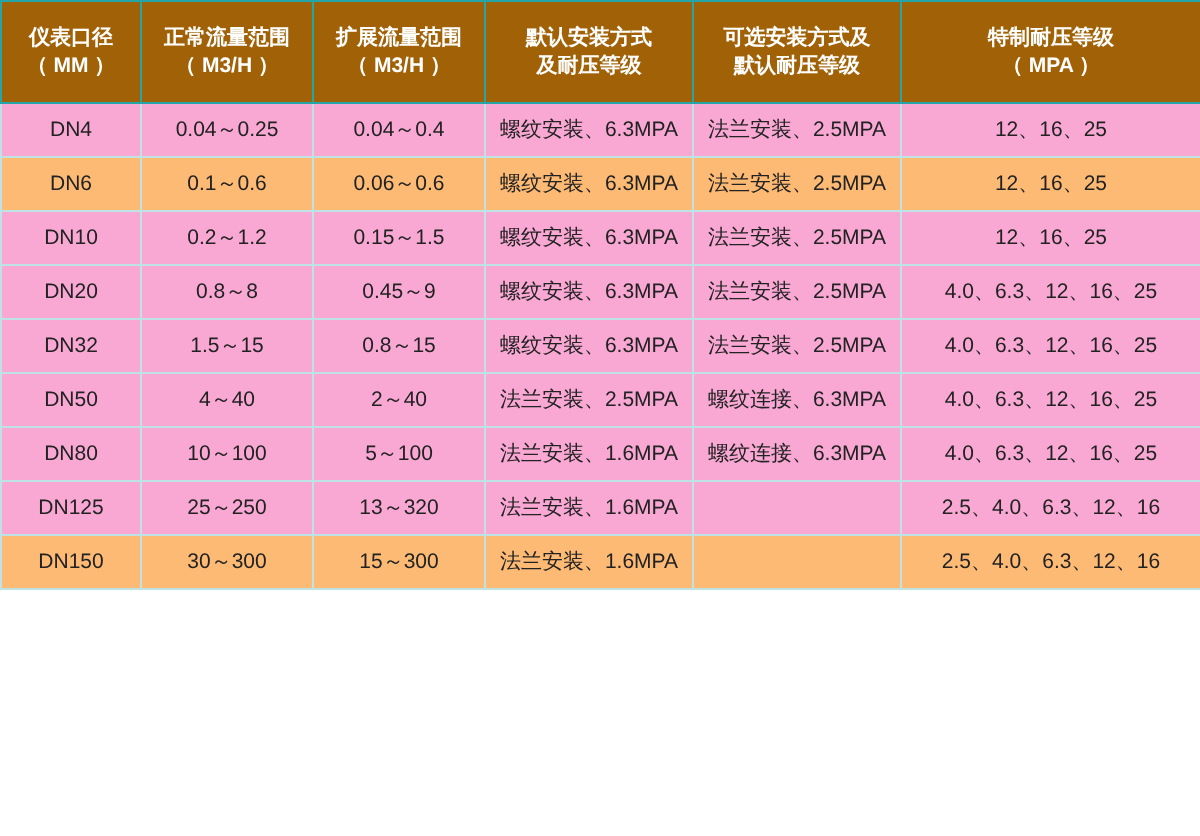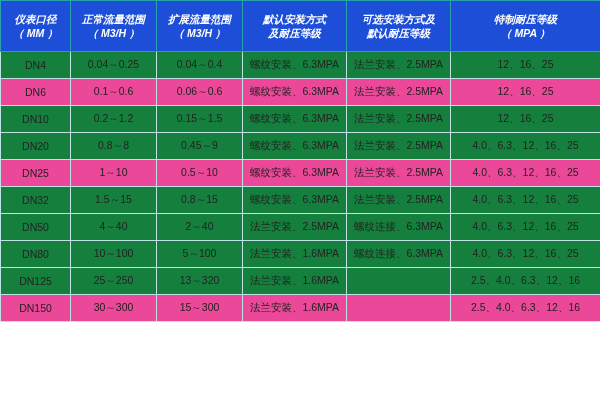--- a/index.html
+++ b/index.html
@@ -12,47 +12,46 @@
     height: 418px;
     font-family: "Liberation Sans", "DejaVu Sans", sans-serif;
     overflow: hidden;
   }
   .spec-table {
     width: 600px;
     border-collapse: collapse;
     table-layout: fixed;
   }
   .spec-table th {
-    background: #1d4ed8;
+    background: #a16207;
     color: #ffffff;
     font-weight: bold;
     font-size: 10.5px;
     line-height: 1.35;
     text-align: center;
     vertical-align: middle;
     padding: 6px 2px;
     border: 1px solid #26a5a8;
     height: 38px;
-    font-style: italic;
   }
   .spec-table td {
     font-size: 10.5px;
     color: #222222;
     text-align: center;
     vertical-align: middle;
     border: 1px solid #bfe3e4;
     padding: 4px 2px;
     height: 18px;
     white-space: nowrap;
   }
   .spec-table tr.row-even td {
-    background: #15803d;
+    background: #f9a8d4;
   }
   .spec-table tr.row-odd td {
-    background: #ec4899;
+    background: #fdba74;
   }
   .col-0 { width: 70px; }
   .col-1 { width: 86px; }
   .col-2 { width: 86px; }
   .col-3 { width: 104px; }
   .col-4 { width: 104px; }
   .col-5 { width: 150px; }
   .cell-empty { color: transparent; }
 </style>
 </head>
@@ -121,28 +120,20 @@
         <td>12、16、25</td>
       </tr>
       <tr class="row-even">
         <td>DN20</td>
         <td>0.8～8</td>
         <td>0.45～9</td>
         <td>螺纹安装、6.3MPA</td>
         <td>法兰安装、2.5MPA</td>
         <td>4.0、6.3、12、16、25</td>
       </tr>
-      <tr class="row-odd">
-        <td>DN25</td>
-        <td>1～10</td>
-        <td>0.5～10</td>
-        <td>螺纹安装、6.3MPA</td>
-        <td>法兰安装、2.5MPA</td>
-        <td>4.0、6.3、12、16、25</td>
-      </tr>
       <tr class="row-even">
         <td>DN32</td>
         <td>1.5～15</td>
         <td>0.8～15</td>
         <td>螺纹安装、6.3MPA</td>
         <td>法兰安装、2.5MPA</td>
         <td>4.0、6.3、12、16、25</td>
       </tr>
       <tr class="row-even">
         <td>DN50</td>

